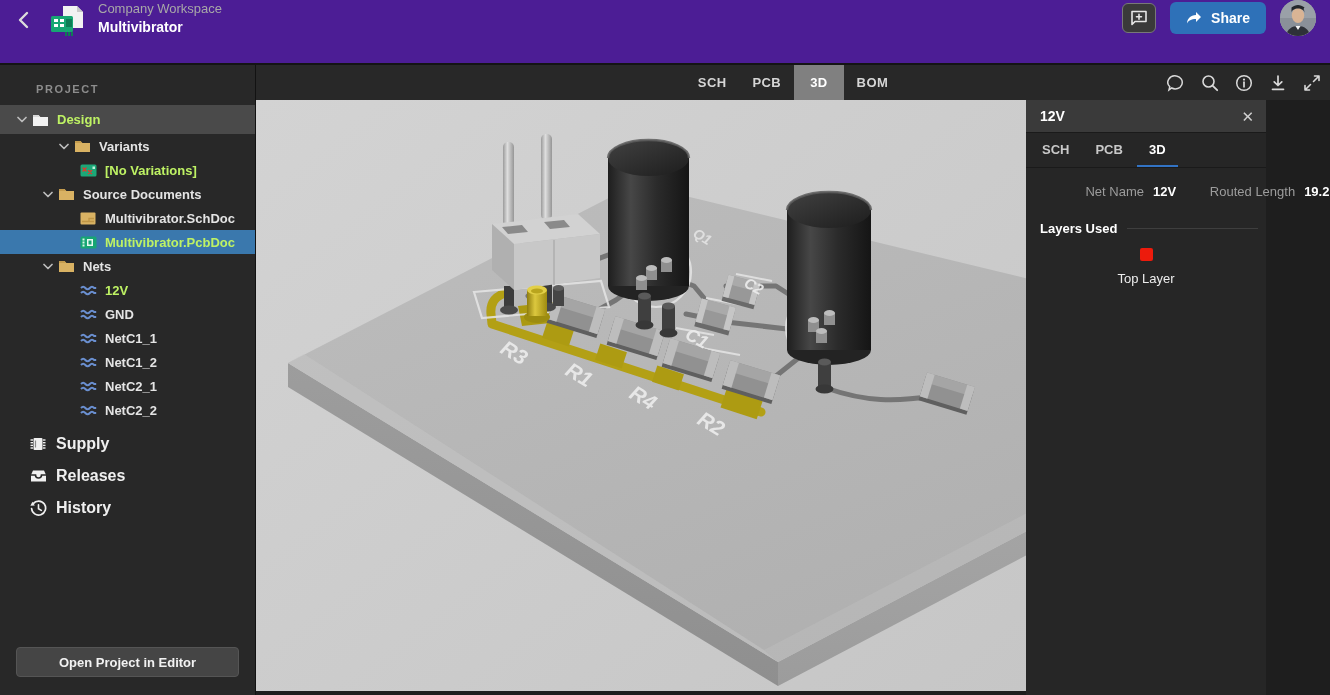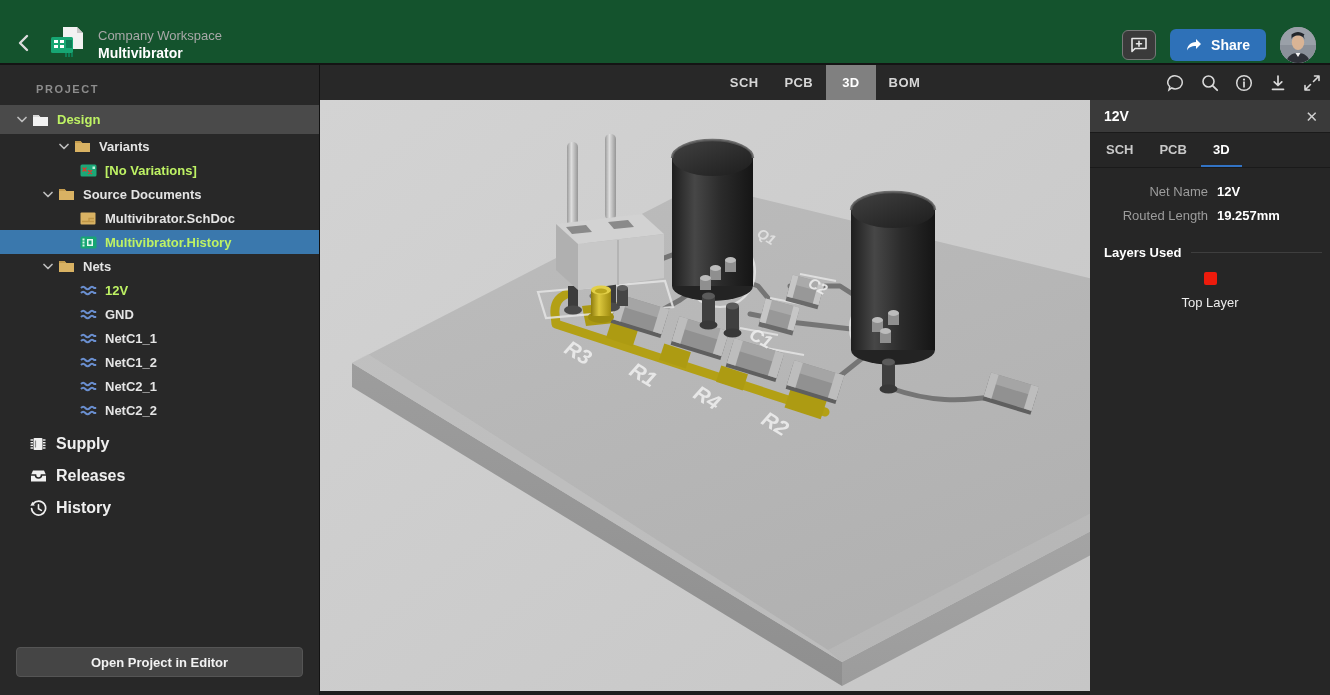--- a/index.html
+++ b/index.html
@@ -1,40 +1,40 @@
 <!DOCTYPE html>
 <html><head>
 <meta charset="utf-8">
 <style>
   * { margin:0; padding:0; box-sizing:border-box; }
   html,body { width:1330px; height:695px; overflow:hidden; background:#1e1e1e;
     font-family:"Liberation Sans", sans-serif; -webkit-font-smoothing:antialiased; }
   .app { width:1330px; height:695px; display:flex; flex-direction:column; }
 
   
-  .topbar { height:65px; background:#14532d; display:flex; align-items:flex-end;
+  .topbar { height:65px; background:#4c1d95; display:flex; align-items:flex-start;
     border-bottom:2px solid #141414; flex:0 0 65px; }
   .back-btn { width:34px; height:40px; margin-left:6px; display:flex; align-items:center;
     justify-content:center; cursor:pointer; }
   .ws-icon { width:42px; height:42px; margin-left:6px; margin-right:10px; }
   .title-stack { display:flex; flex-direction:column; justify-content:center; line-height:1.35; }
   .ws-name { color:#a8a8a8; font-size:13px; }
   .proj-name { color:#ffffff; font-size:14px; font-weight:700; }
   .topbar-right { margin-left:auto; display:flex; align-items:center; gap:14px; padding-right:14px; }
   .comment-btn { width:34px; height:30px; background:#3a3a3a; border:1px solid #787878;
     border-radius:6px; display:flex; align-items:center; justify-content:center; cursor:pointer; }
   .share-btn { height:32px; padding:0 16px; background:#2e71b8; border-radius:6px; display:flex;
     align-items:center; gap:9px; color:#fff; font-size:14px; font-weight:700; cursor:pointer; }
   .avatar { width:36px; height:36px; border-radius:50%; overflow:hidden; cursor:pointer; background:#8d939b; }
 
   
   .main { flex:1; display:flex; min-height:0; }
 
   
-  .sidebar { width:320px; background:#282828; border-right:1px solid #121212;
+  .sidebar { width:256px; background:#282828; border-right:1px solid #121212;
     display:flex; flex-direction:column; }
   .proj-label { color:#8d8d8d; font-size:11px; font-weight:700; letter-spacing:1.6px;
     padding:18px 0 10px 36px; }
   .tree { flex:0 0 auto; }
   .trow { height:24px; display:flex; align-items:center; cursor:pointer; color:#e4e4e4;
     font-size:13px; font-weight:600; white-space:nowrap; }
   .trow.h0 { height:29px; }
   .trow.hl { background:#4a4a4a; }
   .trow.sel { background:#3a78ad; }
   .trow.b { font-weight:700; color:#bef264;align-items:center; }
@@ -67,21 +67,21 @@
   .net-panel { width:240px; background:#262626; display:flex; flex-direction:column; flex:0 0 240px; }
   .np-head { height:33px; background:#3a3a3a; display:flex; align-items:center;
     padding:0 12px 0 14px; border-bottom:1px solid #1a1a1a; }
   .np-title { color:#fff; font-size:14px; font-weight:700; }
   .np-close { margin-left:auto; color:#cfcfcf; font-size:15px; cursor:pointer; line-height:1; }
   .np-tabs { height:35px; display:flex; align-items:stretch; gap:2px; padding:0 4px;
     border-bottom:1px solid #1a1a1a; }
   .np-tab { display:flex; align-items:center; padding:0 12px; color:#c9c9c9; font-size:13px;
     font-weight:600; cursor:pointer; border-bottom:2px solid transparent; }
   .np-tab.active { color:#fff; border-bottom-color:#3273c4; }
-  .np-fields { padding:16px 8px 4px 8px; display:flex; flex-direction:column; gap:9px; }
+  .np-fields { padding:16px 8px 4px 8px; display:flex; gap:9px; }
   .np-row { display:flex; align-items:baseline; font-size:13px; }
   .np-lab { width:110px; text-align:right; color:#9c9c9c; flex:0 0 110px; }
   .np-val { margin-left:9px; color:#fff; font-weight:700; }
   .np-section { display:flex; align-items:center; margin:18px 8px 0 14px; }
   .np-sec-label { color:#fff; font-size:13px; font-weight:700; white-space:nowrap; }
   .np-sec-rule { flex:1; height:1px; background:#3e3e3e; margin-left:10px; }
   .np-layers { padding:12px 14px; }
   .layer-row { display:flex; align-items:center; gap:10px; font-size:13px; color:#ededed;flex-direction:column; }
   .layer-swatch { width:13px; height:13px; border-radius:2px; flex:0 0 13px; }
 </style>
@@ -210,21 +210,21 @@
             <span class="ticon">
               <svg width="17" height="13" viewBox="0 0 17 13">
                 <rect x="0.5" y="0.5" width="16" height="12" rx="1.5" fill="#17a673"></rect>
                 <rect x="2.5" y="2.5" width="2" height="2" fill="#d7f5e8"></rect>
                 <rect x="2.5" y="5.5" width="2" height="2" fill="#d7f5e8"></rect>
                 <rect x="2.5" y="8.5" width="2" height="2" fill="#d7f5e8"></rect>
                 <rect x="7" y="3" width="6" height="7" fill="#e8faf2"></rect>
                 <rect x="8.5" y="4.5" width="3" height="4" fill="#17a673"></rect>
               </svg>
             </span>
-            <span>Multivibrator.History</span>
+            <span>Multivibrator.PcbDoc</span>
           </div>
           <div class="trow" style="padding-left: 38px;">
             <span class="chev">
               <svg width="10" height="7" viewBox="0 0 10 7">
                 <polyline points="1,1.5 5,5.5 9,1.5" fill="none" stroke="#bdbdbd" stroke-width="1.7" stroke-linecap="round" stroke-linejoin="round"></polyline>
               </svg>
             </span>
             <span class="ticon">
               <svg width="17" height="14" viewBox="0 0 17 14">
                 <path d="M1 2 h5.5 l1.8 2 H16 v9 H1 z" fill="#d9b263"></path>

